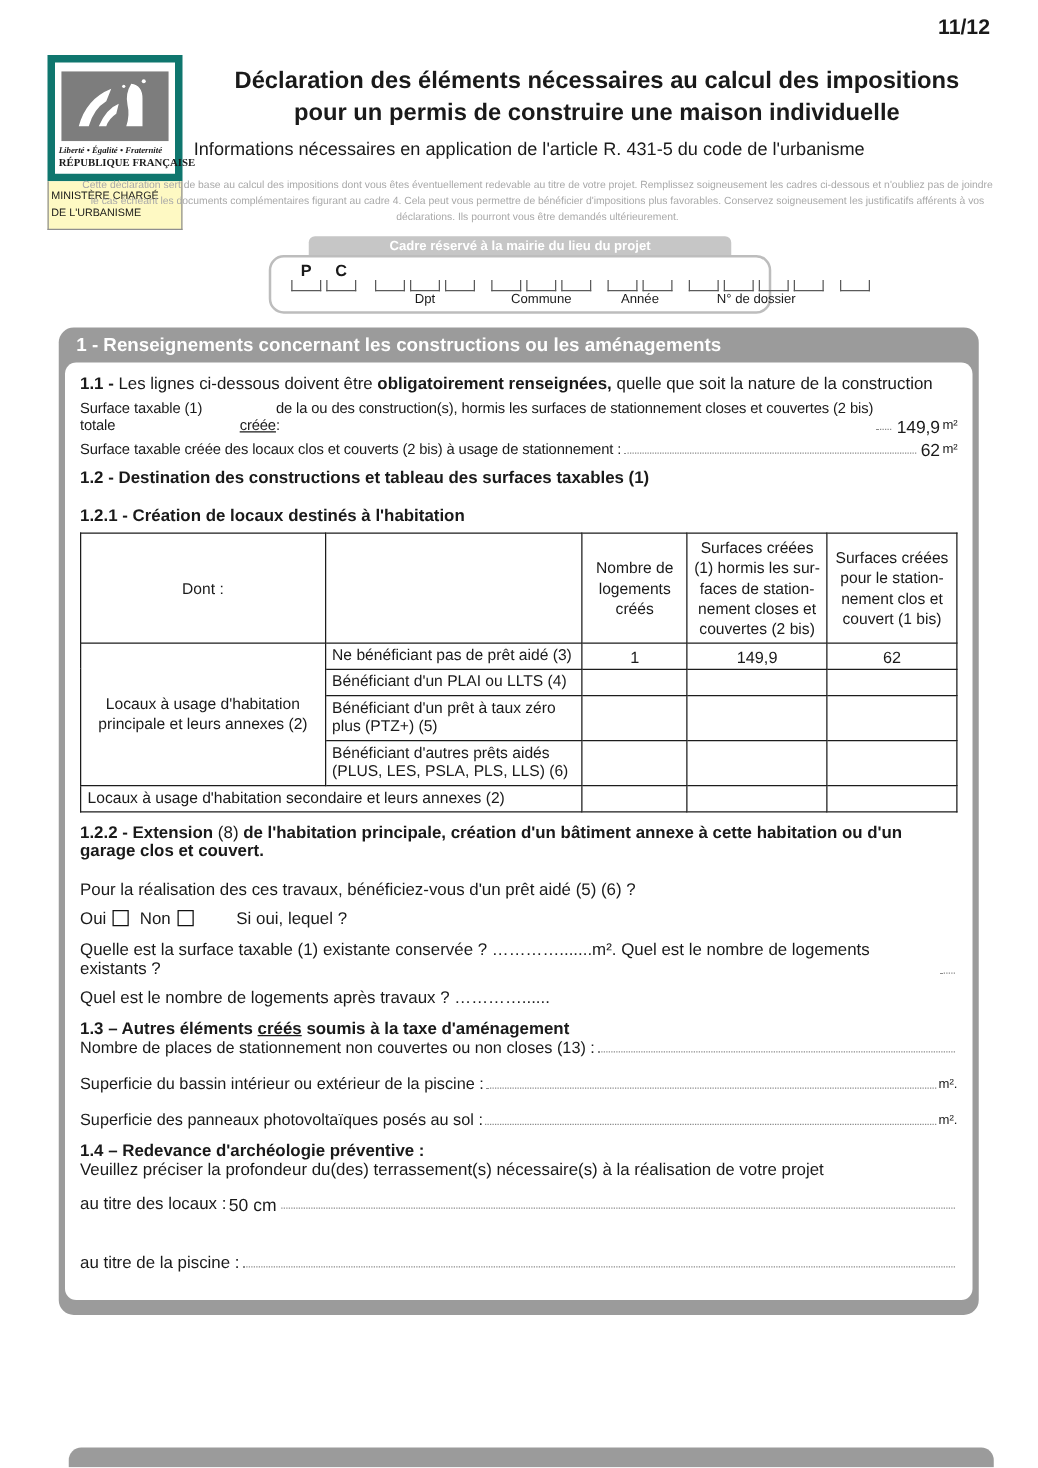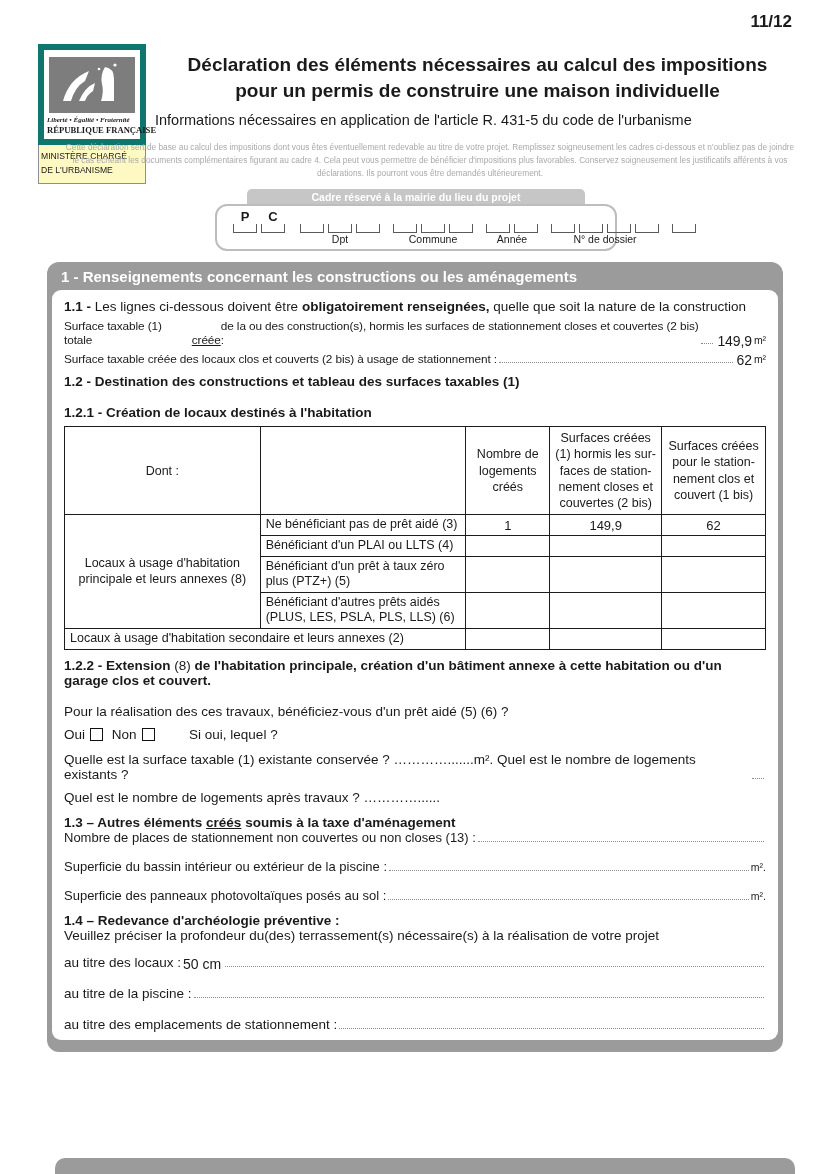--- a/index.html
+++ b/index.html
@@ -59,21 +59,21 @@
   table.surf th, table.surf td { border:1.6px solid #1c1c1c; font-weight:normal; }
   table.surf th { text-align:center; padding:3px 2px; line-height:1.3; height:64px; vertical-align:middle; }
   td.lbl { padding:2px 5px; line-height:1.25; }
   td.ctr { text-align:center; vertical-align:middle; line-height:1.25; padding:2px 4px; }
   td.num { text-align:center; vertical-align:middle; font-size:13px; }
 
   .row-line { display:flex; align-items:flex-end; font-size:13.5px; }
   .cb { display:inline-block; width:13px; height:13px; border:1.6px solid #111; margin:0 5px -2px 5px;
         text-align:center; line-height:10px; font-size:12px; font-weight:bold; background:#fff; }
   .mt4{margin-top:16px}.mt8{margin-top:8px}.mt10{margin-top:10px}
-  .mt12{margin-top:12px}.mt14{margin-top:14px}.mt16{margin-top:16px}
+  .mt12{margin-top:12px}.mt14{margin-top:14px}.mt16{margin-top:32px}
   .u { text-decoration:underline; }
 
   .bottom-bar { position:absolute; left:55px; top:1158px; width:740px; height:16px;
                 background:#9b9b9b; border-radius:10px 10px 0 0; }
 </style>
 </head>
 <body>
 
 <div class="page">
 
@@ -204,21 +204,21 @@
           </colgroup>
         <tbody>
             <tr>
           <th>Dont :</th>
           <th></th>
           <th>Nombre de logements créés</th>
           <th>Surfaces créées (1) hormis les sur-faces de station-nement closes et couvertes (2 bis)</th>
           <th>Surfaces créées pour le station-nement clos et couvert (1 bis)</th>
         </tr>
         <tr>
-          <td class="ctr" rowspan="4">Locaux à usage d'habitation principale et leurs annexes (8)</td>
+          <td class="ctr" rowspan="4">Locaux à usage d'habitation principale et leurs annexes (2)</td>
           <td class="lbl">Ne bénéficiant pas de prêt aidé (3)</td>
           <td class="num">1</td>
           <td class="num">149,9</td>
           <td class="num">62</td>
         </tr>
         <tr>
           <td class="lbl">Bénéficiant d'un PLAI ou LLTS (4)</td>
           <td class="num"></td>
           <td class="num"></td>
           <td class="num"></td>

